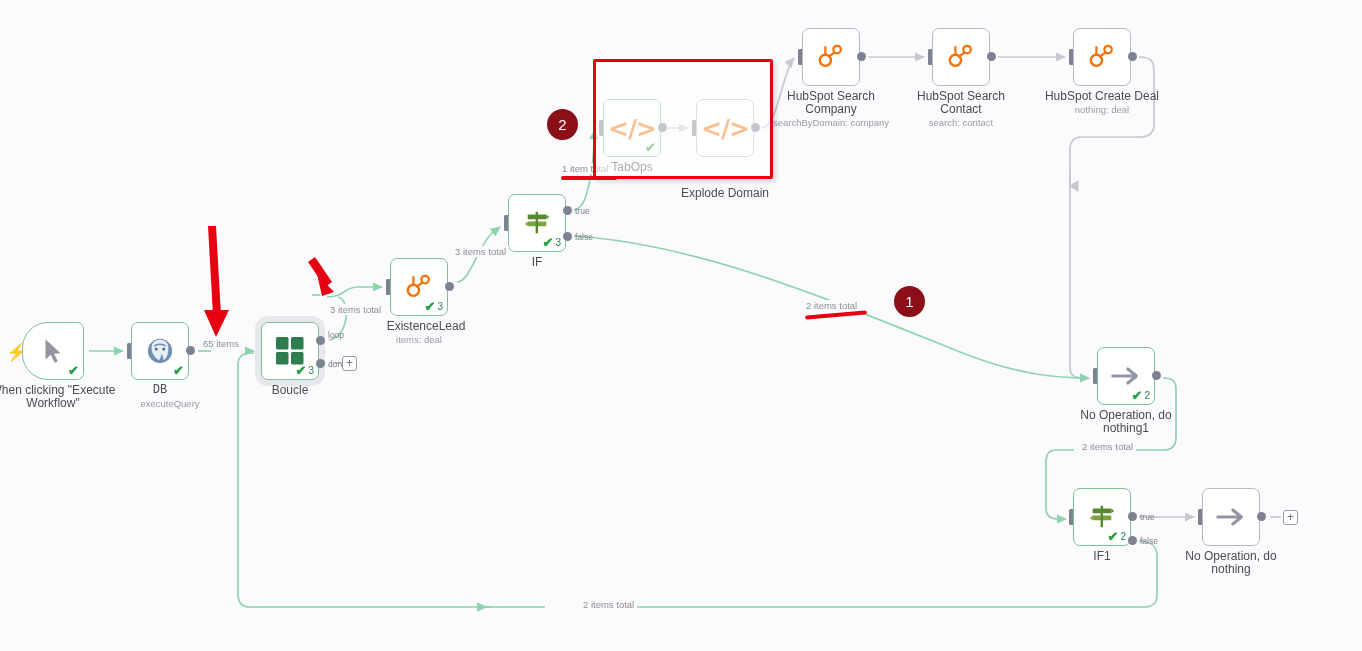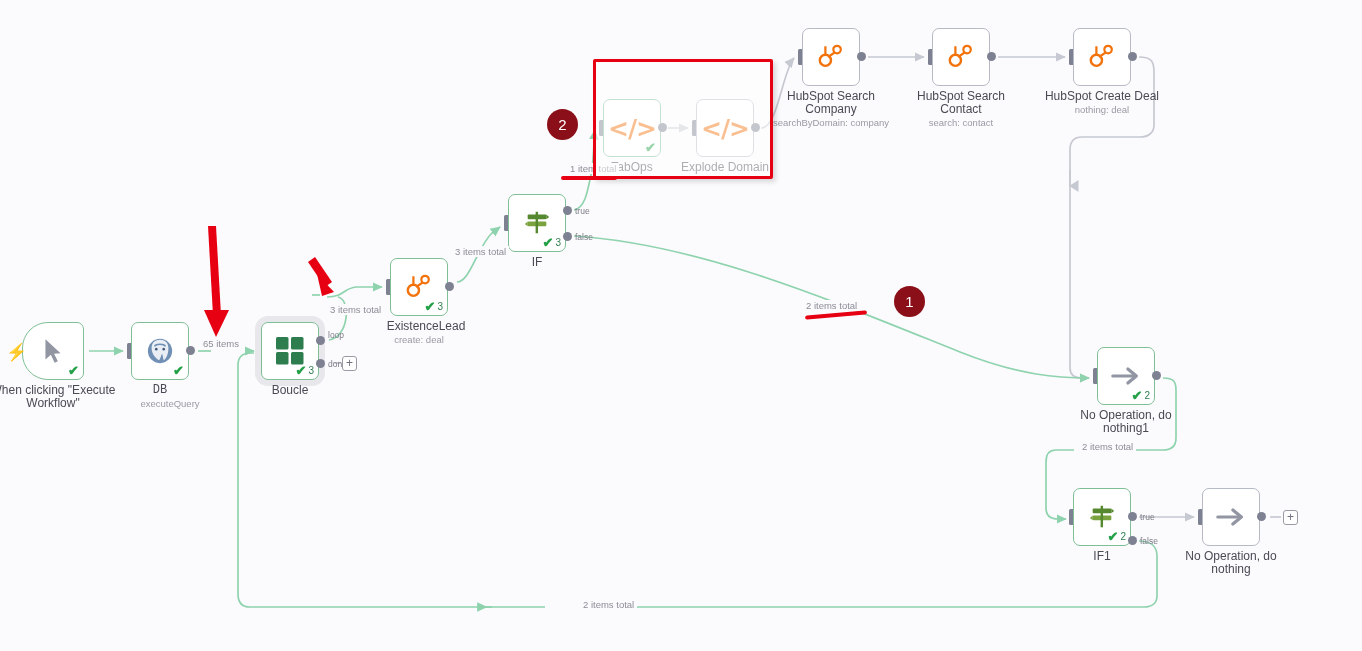--- a/index.html
+++ b/index.html
@@ -212,21 +212,21 @@
         <circle cx="9" cy="18.5" r="6" fill="none" stroke="#f2720c" stroke-width="2.6"></circle>
         <path d="M9,12.5 L9,3.5" stroke="#f2720c" stroke-width="2.4"></path>
       </svg>
       <div class="status">
         <span class="chk">✔</span>
         <span class="cnt">3</span>
       </div>
     </div>
     <div class="dot" style="left:55px; top:24px;"></div>
     <div class="nlabel" style="left:36px;">ExistenceLead</div>
-    <div class="nsub" style="left:29px; top:76px;">create: deal</div>
+    <div class="nsub" style="left:29px; top:76px;">items: deal</div>
   </div>
 
   <div class="node" style="left:508px; top:194px;">
     <div class="inport" style="left:-4px; top:21px;"></div>
     <div class="nbox done">
       <svg width="28" height="28" viewBox="0 0 30 30">
         <rect x="5" y="6" width="20" height="5" rx="1" fill="#56892f"></rect>
         <path d="M25,6 L28,8.5 L25,11 z" fill="#56892f"></path>
         <rect x="5" y="13.5" width="20" height="5" rx="1" fill="#7aa33f"></rect>
         <path d="M5,13.5 L2,16 L5,18.5 z" fill="#7aa33f"></path>
@@ -255,21 +255,21 @@
     <div class="dot" style="left:55px; top:24px;"></div>
     <div class="nlabel" style="left:29px;">TabOps</div>
   </div>
 
   <div class="node" style="left:696px; top:99px;">
     <div class="inport" style="left:-4px; top:21px;"></div>
     <div class="nbox">
       <span class="code-ico">&lt;/&gt;</span>
     </div>
     <div class="dot" style="left:55px; top:24px;"></div>
-    <div class="nlabel" style="left:29px;">Explode Domain</div>
+    <div class="nlabel" style="left:29px;margin-top:26px;">Explode Domain</div>
   </div>
 
   <div class="node" style="left:802px; top:28px;">
     <div class="inport" style="left:-4px; top:21px;"></div>
     <div class="nbox">
       <svg width="28" height="28" viewBox="0 0 30 30">
         <circle cx="21.5" cy="7" r="4" fill="none" stroke="#f2720c" stroke-width="2.4"></circle>
         <path d="M19,10 L12,15" stroke="#f2720c" stroke-width="2.4" fill="none"></path>
         <circle cx="9" cy="18.5" r="6" fill="none" stroke="#f2720c" stroke-width="2.6"></circle>
         <path d="M9,12.5 L9,3.5" stroke="#f2720c" stroke-width="2.4"></path>
@@ -363,21 +363,21 @@
     <div class="nlabel" style="left:29px;">No Operation, do
 nothing</div>
   </div>
 
   <div class="plusbtn" style="left:342px; top:356px;">+</div>
   <div class="plusbtn" style="left:1283px; top:510px;">+</div>
 
   <div class="elabel" style="left:200px; top:338px;">65 items</div>
   <div class="elabel" style="left:327px; top:304px;">3 items total</div>
   <div class="elabel" style="left:452px; top:246px;">3 items total</div>
-  <div class="elabel" style="left:559px; top:163px;margin-left:8px;">1 item total</div>
+  <div class="elabel" style="left:559px; top:163px;">1 item total</div>
   <div class="elabel" style="left:803px; top:300px;">2 items total</div>
   <div class="elabel" style="left:1079px; top:441px;">2 items total</div>
   <div class="elabel" style="left:580px; top:599px;">2 items total</div>
 
   <div class="redbox" style="left:593px; top:59px; width:180px; height:120px;"></div>
 
   <div class="redline" style="left:805px; top:313px; width:62px; transform: rotate(-5deg);"></div>
   <div class="redline" style="left:561px; top:176px; width:56px;"></div>
 
   <svg style="position:absolute; left:195px; top:222px; width:150px; height:120px;" viewBox="0 0 150 120">

